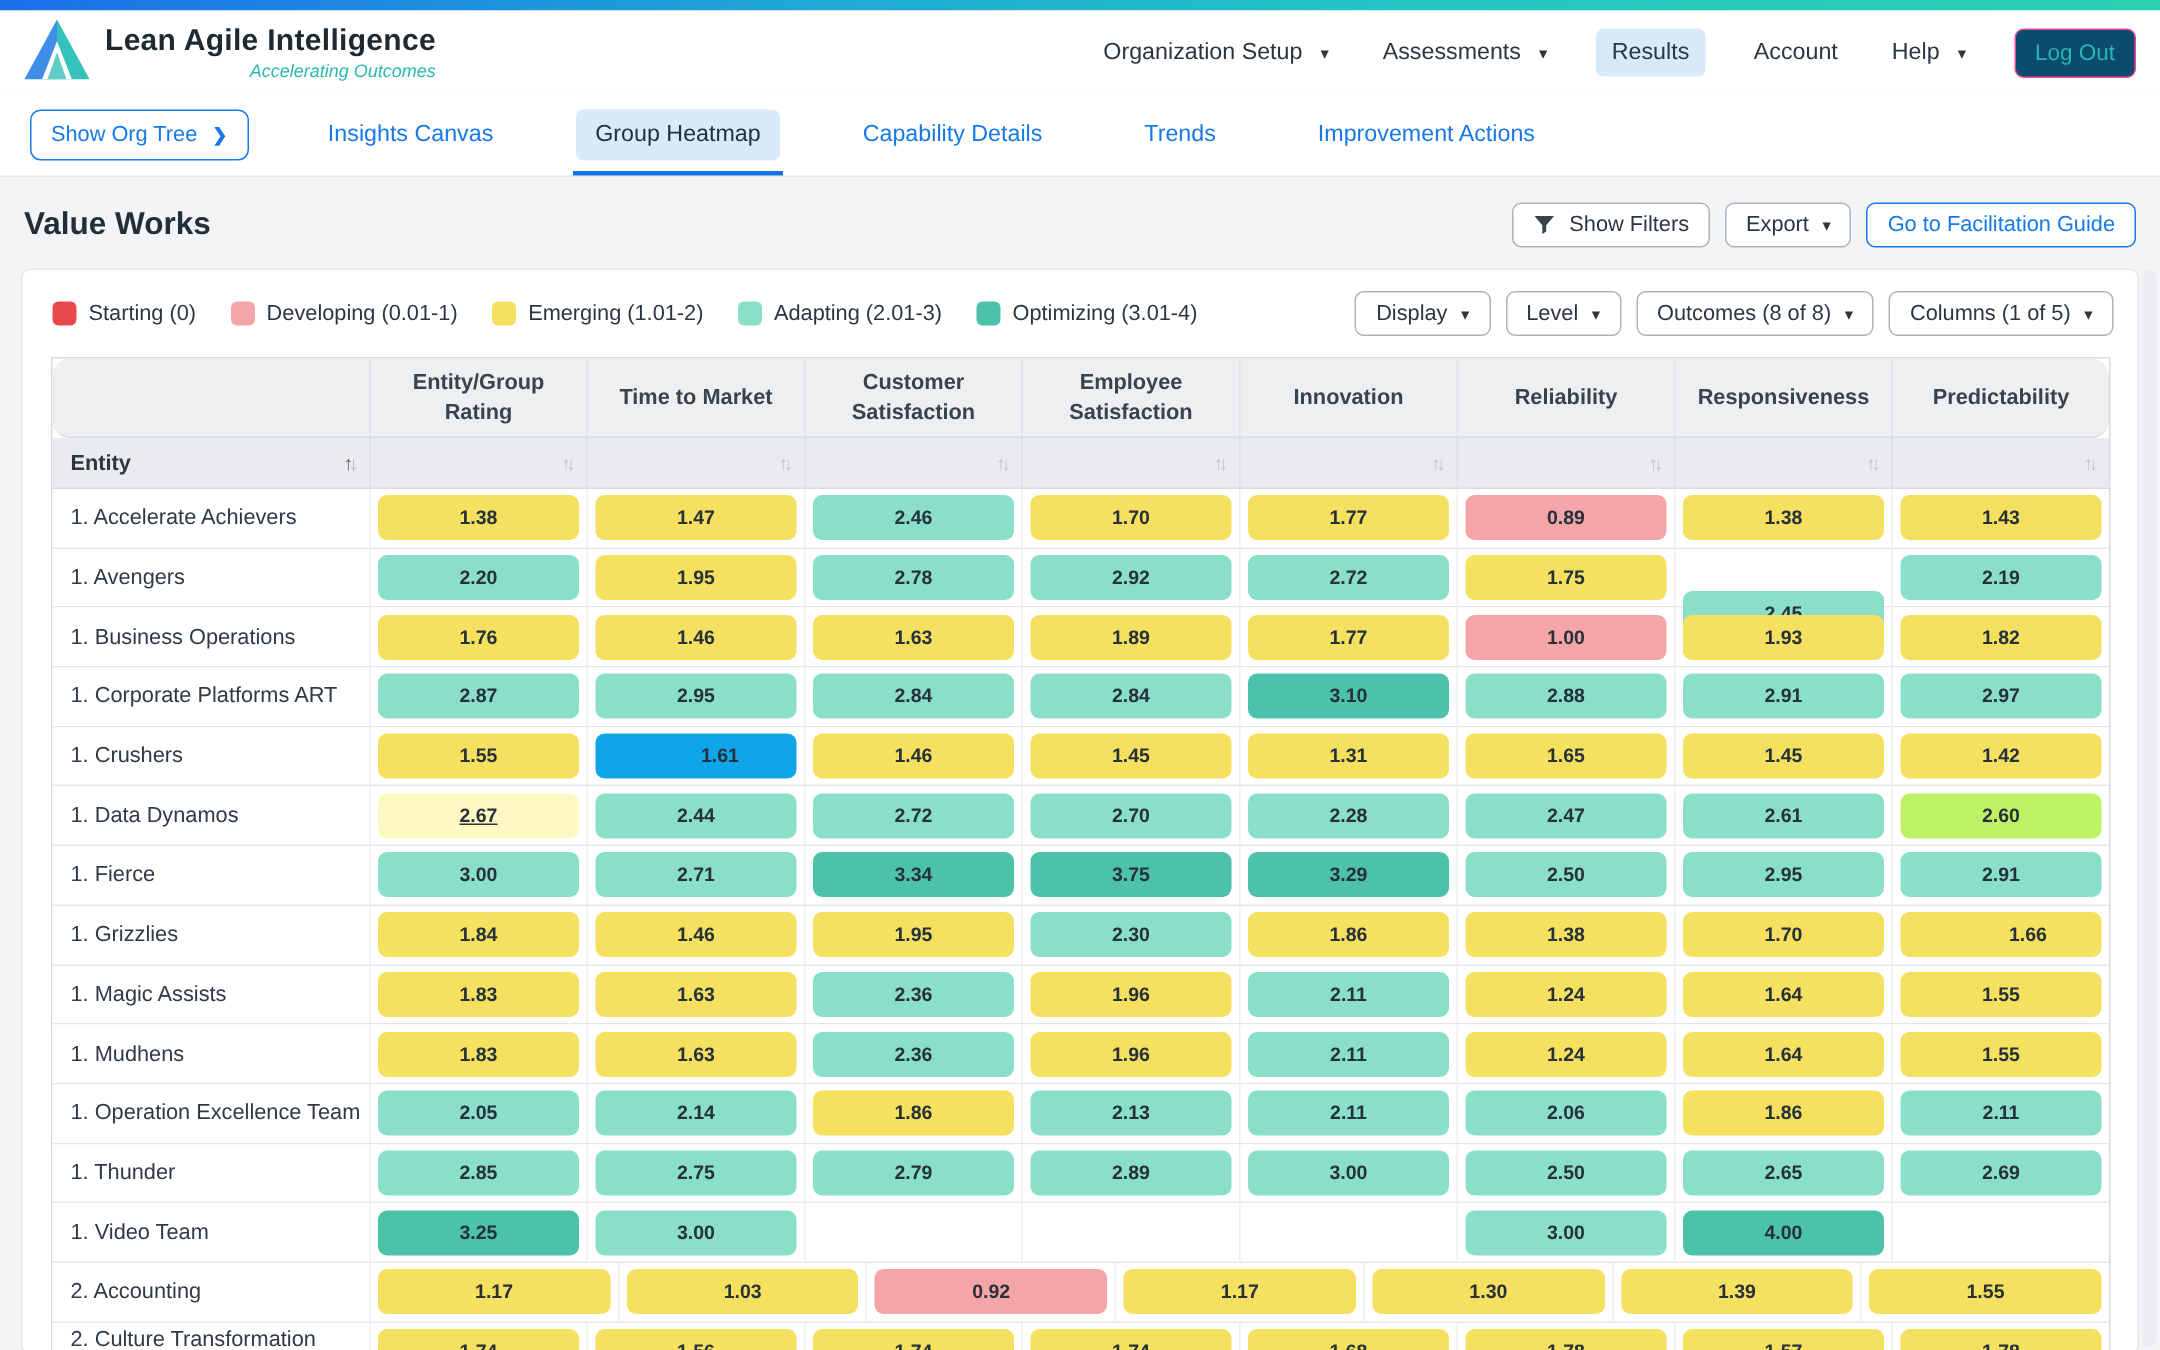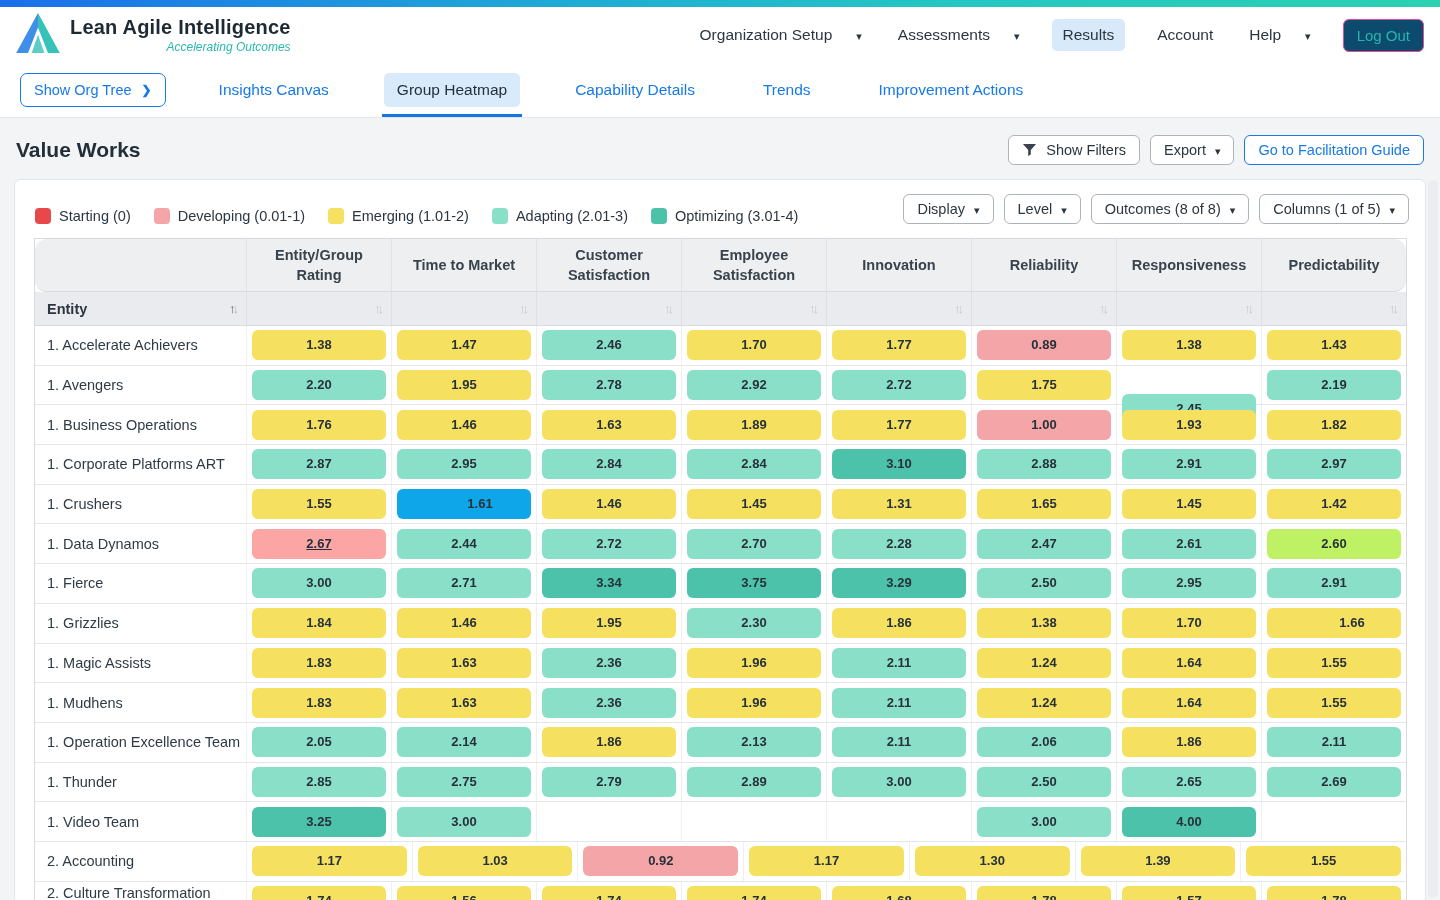--- a/index.html
+++ b/index.html
@@ -10,21 +10,21 @@
   
   .grad-bar { height:7px; background:linear-gradient(90deg,#1B6FEA 0%,#1FA9D6 38%,#24C6C3 65%,#2BD1B2 100%); }
 
   
   .header { height:56px; background:#fff; display:flex; align-items:center; padding:0 16px; }
   .logo-wrap { display:flex; align-items:center; gap:10px; }
   .logo-text { display:flex; flex-direction:column; }
   .brand-name { font-size:20px; font-weight:700; color:#1E2A33; letter-spacing:.2px; }
   .brand-tagline { font-size:12px; font-style:italic; color:#2BB8AE; text-align:right; margin-top:1px; }
   .top-nav { margin-left:auto; display:flex; align-items:center; gap:28px; font-size:15.5px; }
-  .nav-item { display:flex; align-items:center; gap:24px; cursor:pointer; padding:7px 4px; border-radius:5px;text-align:center; }
+  .nav-item { display:flex; align-items:center; gap:12px; cursor:pointer; padding:7px 4px; border-radius:5px;text-align:center; }
   .nav-item.active { background:#D8EAFA; padding:7px 11px; }
   .caret { font-size:11px; line-height:1; position:relative; top:1px; }
   .logout-btn { margin-left:4px; border:1px solid #ec4899; color:#27B5AE; background:#0c4a6e; border-radius:6px; padding:7px 13px; font-size:15px; cursor:pointer; font-family:inherit; }
 
   
   .sub-nav { height:55px; background:#fff; border-bottom:1px solid #E3E6E9; display:flex; align-items:center; padding:0 20px; gap:40px; }
   .org-tree-btn { border:1.5px solid #1779E8; color:#1779E8; background:#fff; border-radius:7px; padding:8px 13px; font-size:14.5px; display:flex; align-items:center; gap:10px; cursor:pointer; font-family:inherit; }
   .org-tree-btn .chev { font-size:12px; font-weight:700; }
   .tabs { display:flex; height:100%; gap:42px; }
   .tab { position:relative; height:100%; display:flex; align-items:center; font-size:15.5px; color:#1779E8; cursor:pointer; }
@@ -35,21 +35,21 @@
 
   
   .title-row { display:flex; align-items:center; padding:17px 16px 14px 16px; }
   .page-title { font-size:21px; font-weight:700; color:#222E38; }
   .title-actions { margin-left:auto; display:flex; gap:10px; }
   .btn { background:#fff; border:1px solid #ADB3BA; border-radius:6px; color:#2B3640; font-size:14.5px; padding:6px 13px; display:flex; align-items:center; gap:9px; cursor:pointer; font-family:inherit; }
   .btn-blue { border:1px solid #1779E8; color:#1779E8; }
 
   
   .card { background:#fff; border:1px solid #E3E6E9; border-radius:6px; margin:0 14px; height:724px; overflow:hidden; }
-  .card-top { display:flex; align-items:flex-end; padding:14px 16px 12px 20px;gap:30px; }
+  .card-top { display:flex; align-items:center; padding:14px 16px 12px 20px;gap:30px; }
   .legend { display:flex; align-items:center; gap:23px; font-size:14.5px; }
   .legend-item { display:flex; align-items:center; gap:8px; }
   .swatch { width:16px; height:16px; border-radius:4px; display:inline-block; }
   .controls { margin-left:auto; display:flex; gap:10px; }
 
   
   .heat-table { margin:2px 18px 0 19px; border:1px solid #D7DBDF; }
   .tr { display:flex; }
   .entity-col { width:212px; flex:none; }
   .col { flex:1; }
@@ -412,21 +412,21 @@
             </div>
             <div class="cell col">
               <div class="pill" style="background: rgb(245, 224, 95);">1.42</div>
             </div>
           </div>
           <div class="tr">
             <div class="cell entity-col">
               <span>1. Data Dynamos</span>
             </div>
             <div class="cell col">
-              <div class="pill" style="background: #fca5a5; text-decoration: underline;">2.67</div>
+              <div class="pill" style="background: #fef9c3; text-decoration: underline;">2.67</div>
             </div>
             <div class="cell col">
               <div class="pill" style="background: rgb(138, 223, 201);">2.44</div>
             </div>
             <div class="cell col">
               <div class="pill" style="background: rgb(138, 223, 201);">2.72</div>
             </div>
             <div class="cell col">
               <div class="pill" style="background: rgb(138, 223, 201);">2.70</div>
             </div>

